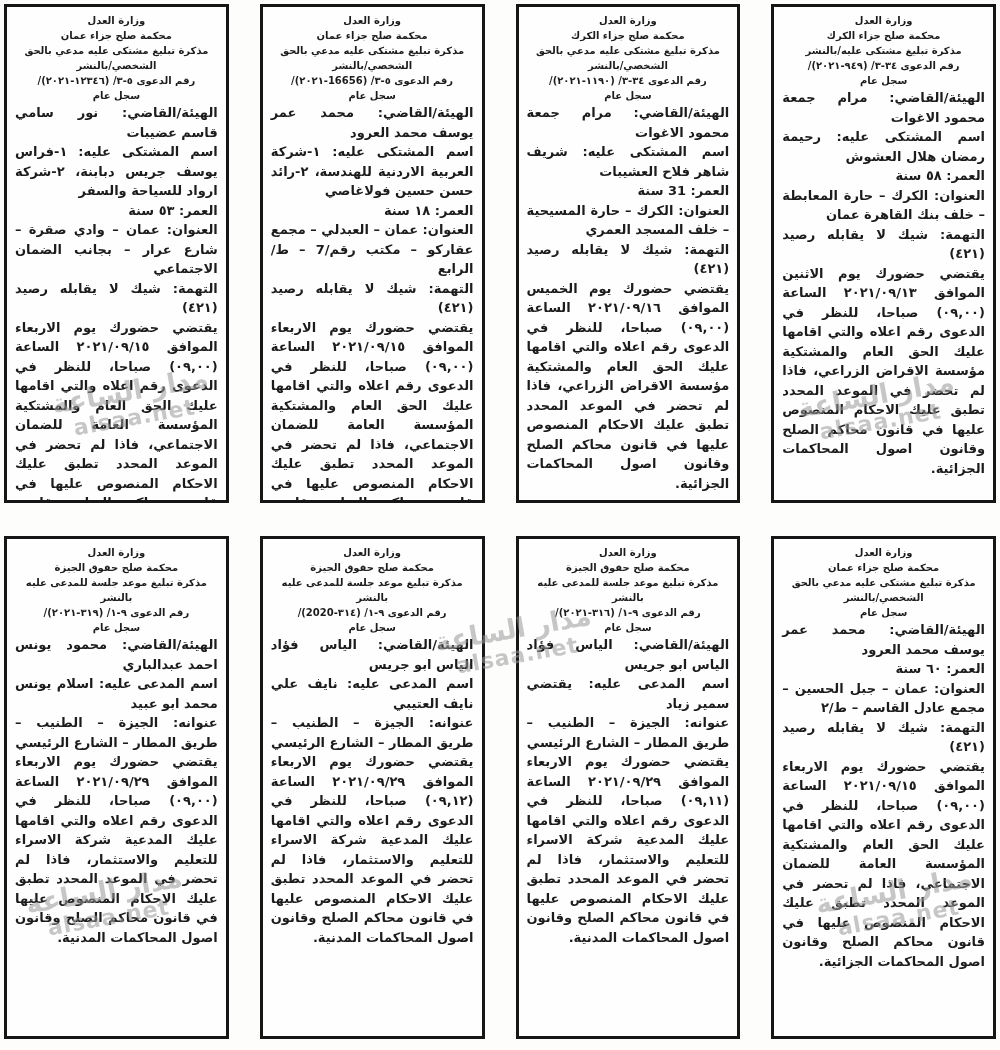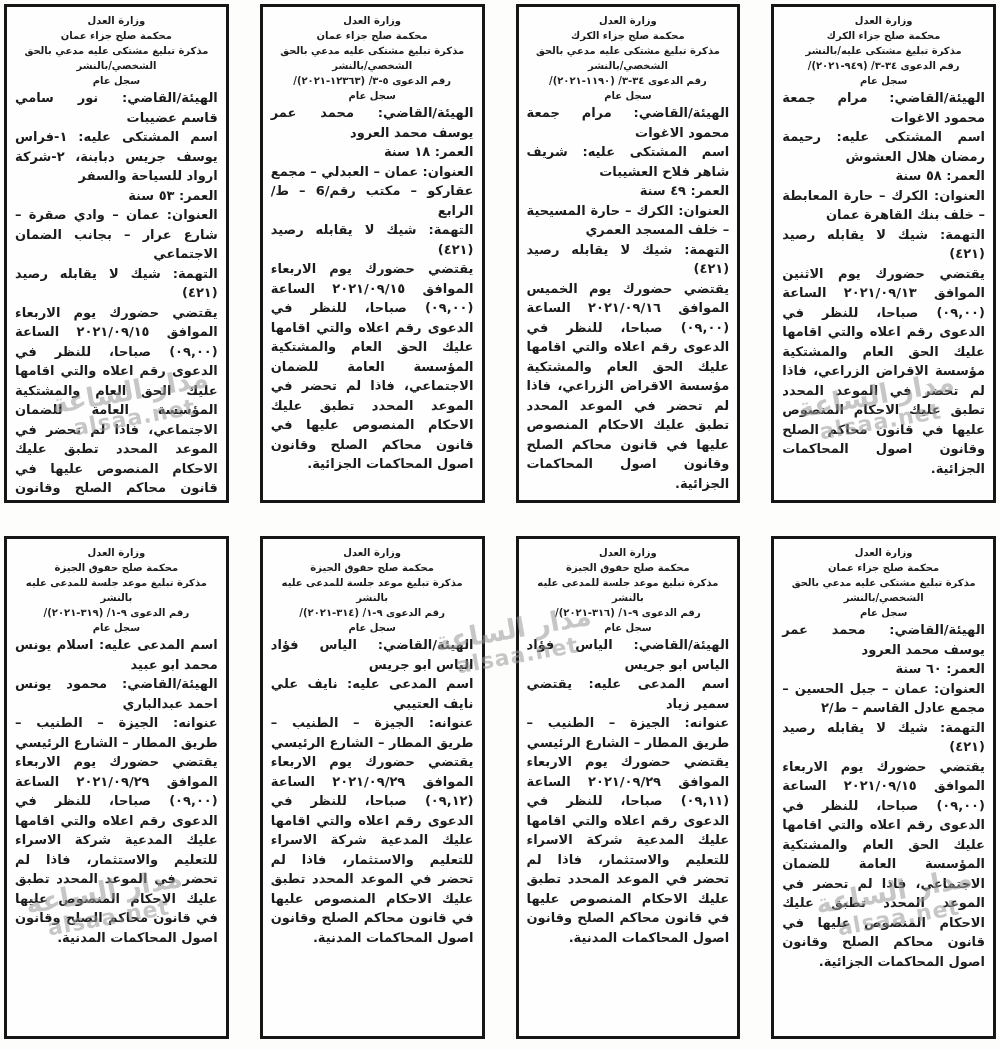--- a/index.html
+++ b/index.html
@@ -45,43 +45,45 @@
     </article>
 
     <article class="notice">
       <div class="hd">وزارة العدل</div>
       <div class="hd">محكمة صلح جزاء الكرك</div>
       <div class="hd">مذكرة تبليغ مشتكى عليه مدعي بالحق الشخصي/بالنشر</div>
       <div class="hd">رقم الدعوى ٣٤-٣/ (١١٩٠-٢٠٢١)/</div>
       <div class="hd">سجل عام</div>
       <p>الهيئة/القاضي: مرام جمعة محمود الاغوات</p>
       <p>اسم المشتكى عليه: شريف شاهر فلاح العشيبات</p>
-      <p>العمر: ٤٩ سنة</p>
+      <p>العمر: 31 سنة</p>
       <p>العنوان: الكرك – حارة المسيحية – خلف المسجد العمري</p>
       <p>التهمة: شيك لا يقابله رصيد (٤٢١)</p>
       <p>يقتضي حضورك يوم الخميس الموافق ٢٠٢١/٠٩/١٦ الساعة (٠٩,٠٠) صباحا، للنظر في الدعوى رقم اعلاه والتي اقامها عليك الحق العام والمشتكية مؤسسة الاقراض الزراعي، فاذا لم تحضر في الموعد المحدد تطبق عليك الاحكام المنصوص عليها في قانون محاكم الصلح وقانون اصول المحاكمات الجزائية.</p>
     </article>
 
     <article class="notice">
       <div class="hd">وزارة العدل</div>
       <div class="hd">محكمة صلح جزاء عمان</div>
       <div class="hd">مذكرة تبليغ مشتكى عليه مدعي بالحق الشخصي/بالنشر</div>
-      <div class="hd">رقم الدعوى ٥-٣/ (١٢٣٦٣-٢٠٢١)/</div>
+      <div class="hd">رقم الدعوى ٥-٣/ (16656-٢٠٢١)/</div>
       <div class="hd">سجل عام</div>
       <p>الهيئة/القاضي: محمد عمر يوسف محمد العرود</p>
+      <p>اسم المشتكى عليه: ١-شركة العربية الاردنية للهندسة، ٢-رائد حسن حسين فولاغاصي</p>
       <p>العمر: ١٨ سنة</p>
-      <p>العنوان: عمان – العبدلي – مجمع عقاركو – مكتب رقم/6 – ط/الرابع</p>
+      <p>العنوان: عمان – العبدلي – مجمع عقاركو – مكتب رقم/7 – ط/الرابع</p>
       <p>التهمة: شيك لا يقابله رصيد (٤٢١)</p>
       <p>يقتضي حضورك يوم الاربعاء الموافق ٢٠٢١/٠٩/١٥ الساعة (٠٩,٠٠) صباحا، للنظر في الدعوى رقم اعلاه والتي اقامها عليك الحق العام والمشتكية المؤسسة العامة للضمان الاجتماعي، فاذا لم تحضر في الموعد المحدد تطبق عليك الاحكام المنصوص عليها في قانون محاكم الصلح وقانون اصول المحاكمات الجزائية.</p>
     </article>
 
     <article class="notice">
       <div class="hd">وزارة العدل</div>
       <div class="hd">محكمة صلح جزاء عمان</div>
       <div class="hd">مذكرة تبليغ مشتكى عليه مدعي بالحق الشخصي/بالنشر</div>
+      <div class="hd">رقم الدعوى ٥-٣/ (١٢٣٤٦-٢٠٢١)/</div>
       <div class="hd">سجل عام</div>
       <p>الهيئة/القاضي: نور سامي قاسم عضيبات</p>
       <p>اسم المشتكى عليه: ١-فراس يوسف جريس دبابنة، ٢-شركة ارواد للسياحة والسفر</p>
       <p>العمر: ٥٣ سنة</p>
       <p>العنوان: عمان – وادي صقرة – شارع عرار – بجانب الضمان الاجتماعي</p>
       <p>التهمة: شيك لا يقابله رصيد (٤٢١)</p>
       <p>يقتضي حضورك يوم الاربعاء الموافق ٢٠٢١/٠٩/١٥ الساعة (٠٩,٠٠) صباحا، للنظر في الدعوى رقم اعلاه والتي اقامها عليك الحق العام والمشتكية المؤسسة العامة للضمان الاجتماعي، فاذا لم تحضر في الموعد المحدد تطبق عليك الاحكام المنصوص عليها في قانون محاكم الصلح وقانون اصول المحاكمات الجزائية.</p>
     </article>
 
     <article class="notice">
@@ -105,36 +107,36 @@
       <p>الهيئة/القاضي: الياس فؤاد الياس ابو جريس</p>
       <p>اسم المدعى عليه: يقتضي سمير زياد</p>
       <p>عنوانه: الجيزة – الطنيب – طريق المطار – الشارع الرئيسي</p>
       <p>يقتضي حضورك يوم الاربعاء الموافق ٢٠٢١/٠٩/٢٩ الساعة (٠٩,١١) صباحا، للنظر في الدعوى رقم اعلاه والتي اقامها عليك المدعية شركة الاسراء للتعليم والاستثمار، فاذا لم تحضر في الموعد المحدد تطبق عليك الاحكام المنصوص عليها في قانون محاكم الصلح وقانون اصول المحاكمات المدنية.</p>
     </article>
 
     <article class="notice">
       <div class="hd">وزارة العدل</div>
       <div class="hd">محكمة صلح حقوق الجيزة</div>
       <div class="hd">مذكرة تبليغ موعد جلسة للمدعى عليه بالنشر</div>
-      <div class="hd">رقم الدعوى ٩-١/ (٣١٤-٢٠٢١)/</div>
+      <div class="hd">رقم الدعوى ٩-١/ (٣١٤-2020)/</div>
       <div class="hd">سجل عام</div>
       <p>الهيئة/القاضي: الياس فؤاد الياس ابو جريس</p>
       <p>اسم المدعى عليه: نايف علي نايف العتيبي</p>
       <p>عنوانه: الجيزة – الطنيب – طريق المطار – الشارع الرئيسي</p>
       <p>يقتضي حضورك يوم الاربعاء الموافق ٢٠٢١/٠٩/٢٩ الساعة (٠٩,١٢) صباحا، للنظر في الدعوى رقم اعلاه والتي اقامها عليك المدعية شركة الاسراء للتعليم والاستثمار، فاذا لم تحضر في الموعد المحدد تطبق عليك الاحكام المنصوص عليها في قانون محاكم الصلح وقانون اصول المحاكمات المدنية.</p>
     </article>
 
     <article class="notice">
       <div class="hd">وزارة العدل</div>
       <div class="hd">محكمة صلح حقوق الجيزة</div>
       <div class="hd">مذكرة تبليغ موعد جلسة للمدعى عليه بالنشر</div>
       <div class="hd">رقم الدعوى ٩-١/ (٣١٩-٢٠٢١)/</div>
       <div class="hd">سجل عام</div>
+      <p>الهيئة/القاضي: محمود يونس احمد عبدالباري</p>
       <p>اسم المدعى عليه: اسلام يونس محمد ابو عبيد</p>
-      <p>الهيئة/القاضي: محمود يونس احمد عبدالباري</p>
       <p>عنوانه: الجيزة – الطنيب – طريق المطار – الشارع الرئيسي</p>
       <p>يقتضي حضورك يوم الاربعاء الموافق ٢٠٢١/٠٩/٢٩ الساعة (٠٩,٠٠) صباحا، للنظر في الدعوى رقم اعلاه والتي اقامها عليك المدعية شركة الاسراء للتعليم والاستثمار، فاذا لم تحضر في الموعد المحدد تطبق عليك الاحكام المنصوص عليها في قانون محاكم الصلح وقانون اصول المحاكمات المدنية.</p>
     </article>
 
   </div>
 
   <div class="wm wm1">
     <span class="l1">مدار الساعة</span>
     <span class="l2">alsaa.net</span>
   </div>

